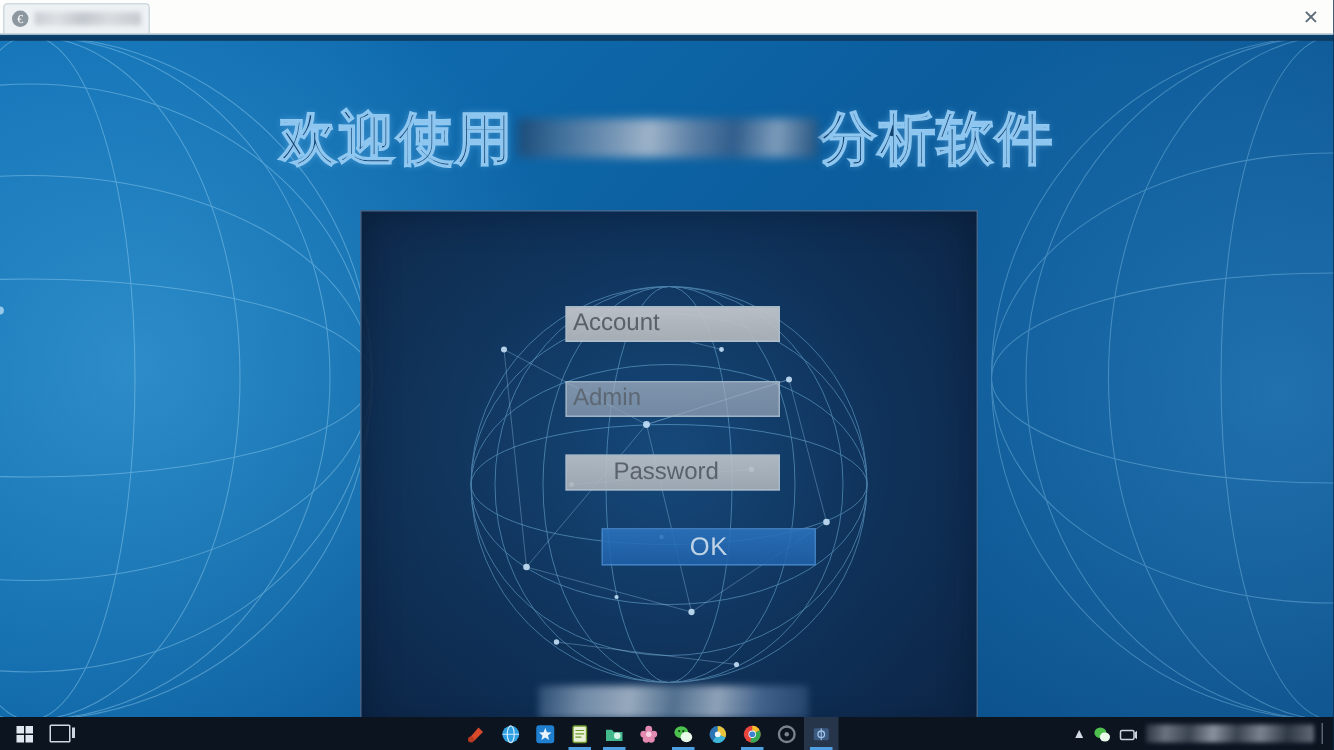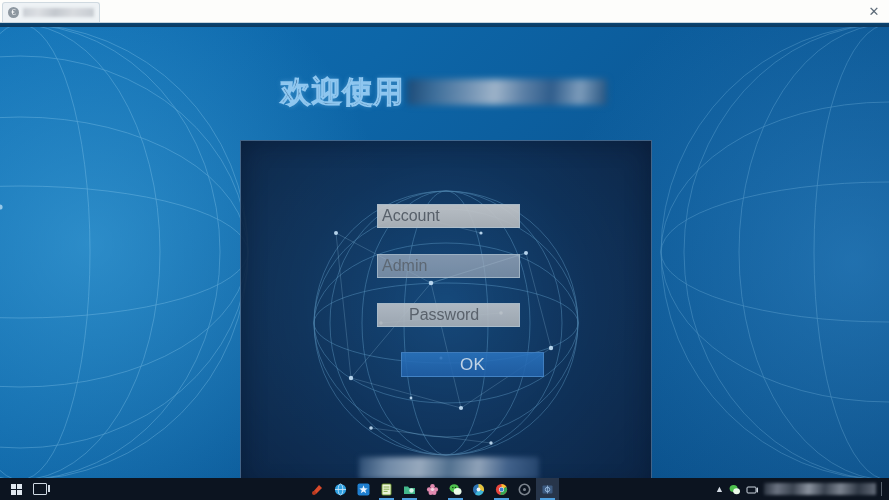--- a/index.html
+++ b/index.html
@@ -65,21 +65,21 @@
   .globe-right{right:-235px;}
 
   
   .banner{
     position:absolute;left:0;top:42px;width:889px;height:46px;
     display:flex;align-items:center;justify-content:center;
     z-index:12;pointer-events:none;
   }
   .banner-inner{display:flex;align-items:center;gap:0;}
   .banner-txt{
-    font-size:30px;font-weight:bold;letter-spacing:1px;
+    font-size:38px;font-weight:bold;letter-spacing:1px;
     color:#12406e;
     -webkit-text-stroke:1px rgba(150,205,245,.95);
     text-shadow:0 0 5px rgba(120,190,240,.55);
     font-family:"DejaVu Sans",sans-serif;
     line-height:1;
   }
   .banner-redact{
     width:200px;height:26px;margin:0 2px;
     background:linear-gradient(95deg,#1b4a77 0%,#3d6e9a 14%,#6e90b2 30%,#9db3c9 44%,#5c80a6 58%,#2f5d8c 72%,#7d9cbb 86%,#23527f 100%);
     filter:blur(3.2px);
@@ -269,20 +269,21 @@
           <circle cx="355" cy="290" r="1.7"></circle>
         <circle cx="440" cy="190" r="1.6"></circle>
           <circle cx="385" cy="445" r="2.0"></circle>
       </g>
     </svg>
 
     <div class="banner">
       <div class="banner-inner">
         <span class="banner-txt">欢迎使用</span>
         <span class="banner-redact"></span>
+        <span class="banner-txt">分析软件</span>
       </div>
     </div>
 
     <div class="dialog">
 
       <svg class="dlg-globe" width="330" height="300" viewBox="0 0 330 300">
         <g fill="none" stroke="#7fc4ee" stroke-width="0.6" opacity="0.55">
           <circle cx="165" cy="150" r="132"></circle>
           <ellipse cx="165" cy="150" rx="42" ry="132"></ellipse>
           <ellipse cx="165" cy="150" rx="84" ry="132"></ellipse>

